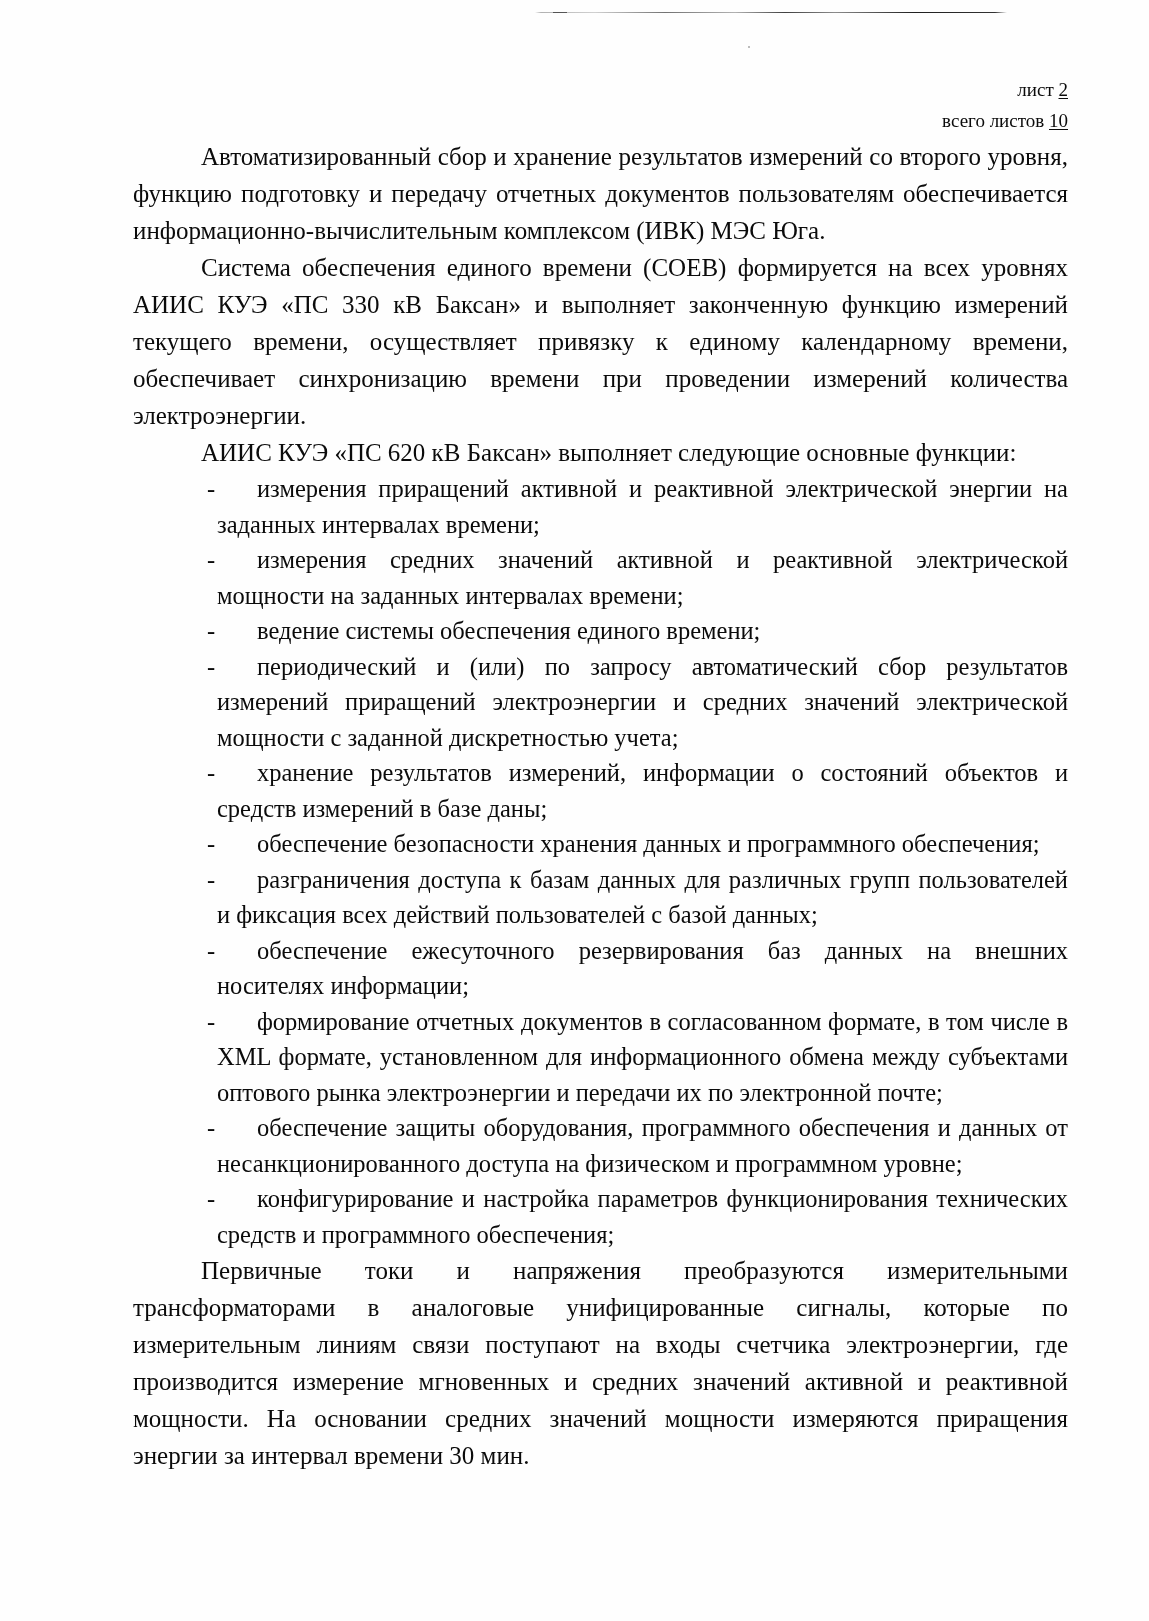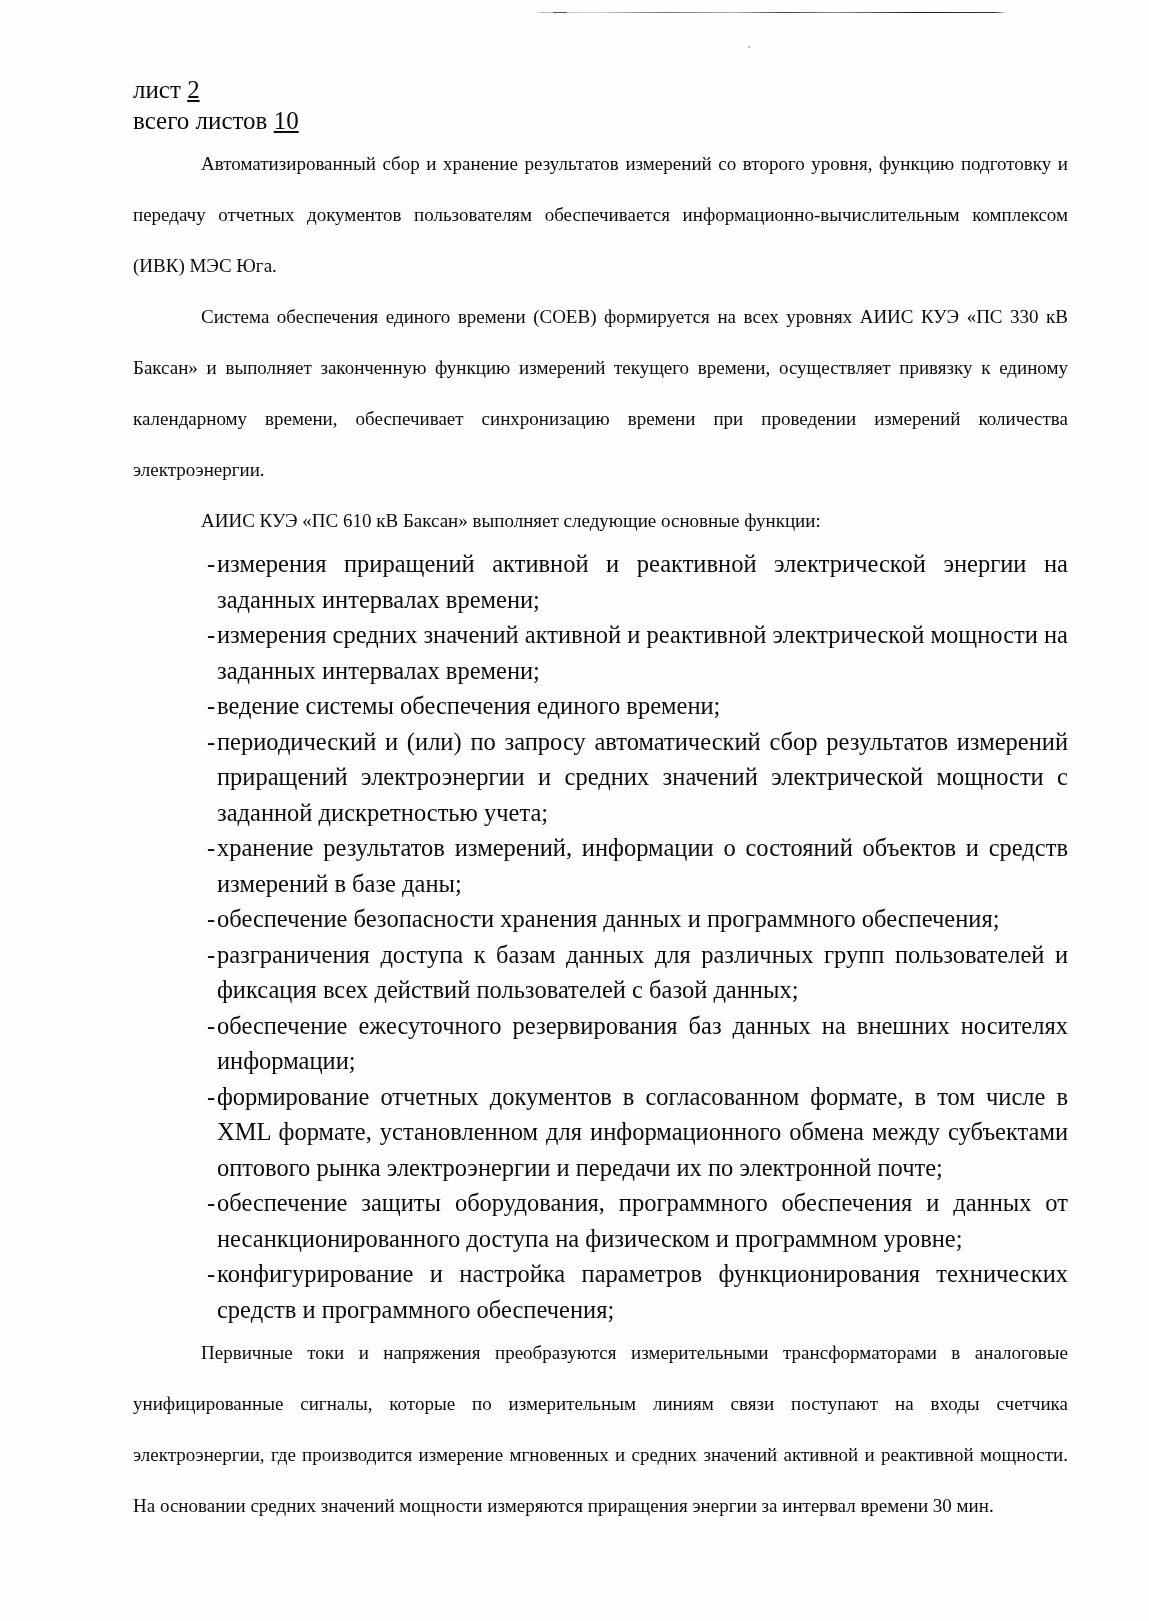--- a/index.html
+++ b/index.html
@@ -55,35 +55,36 @@
   }
 
   .content {
     position: absolute;
     left: 133px;
     top: 74px;
     width: 935px;
   }
 
   .header-block {
-    font-size: 25px;
+    text-align: right;
+    font-size: 19px;
     line-height: 31px;
     margin-bottom: 2px;
   }
   .header-line {
     white-space: nowrap;
   }
   .underline-num {
     text-decoration: underline;
     text-underline-offset: 2px;
   }
 
   .para {
-    font-size: 19px;
-    line-height: 51px;
+    font-size: 25px;
+    line-height: 37px;
     text-align: justify;
     text-justify: inter-word;
     text-indent: 68px;
     margin: 0 0 0 0;
     hyphens: none;
   }
 
   ul.func-list {
     list-style: none;
     margin: 0;
@@ -103,20 +104,21 @@
     position: absolute;
     left: 74px;
     top: 0;
   }
   ul.func-list li:last-child {
     text-align: justify;
   }
   
   ul.func-list li > span.txt {
     display: inline;
+    margin-left: 40px;
   }
 </style>
 </head>
 <body>
 
 <div class="page">
 
   <div class="scan-artifact"></div>
   <div class="scan-artifact-dots"></div>
   <div class="scan-speck"></div>
@@ -131,21 +133,21 @@
       <div class="header-line">
         <span>всего листов</span>
         <span class="underline-num">10</span>
       </div>
     </div>
 
     <p class="para">Автоматизированный сбор и хранение результатов измерений со второго уровня, функцию подготовку и передачу отчетных документов пользователям обеспечивается информационно-вычислительным комплексом (ИВК) МЭС Юга.</p>
 
     <p class="para">Система обеспечения единого времени (СОЕВ) формируется на всех уровнях АИИС КУЭ «ПС 330 кВ Баксан» и выполняет законченную функцию измерений текущего времени, осуществляет привязку к единому календарному времени, обеспечивает синхронизацию времени при проведении измерений количества электроэнергии.</p>
 
-    <p class="para">АИИС КУЭ «ПС 610 кВ Баксан» выполняет следующие основные функции:</p>
+    <p class="para">АИИС КУЭ «ПС 620 кВ Баксан» выполняет следующие основные функции:</p>
 
     <ul class="func-list">
       <li><span class="txt">измерения приращений активной и реактивной электрической энергии на заданных интервалах времени;</span></li>
       <li><span class="txt">измерения средних значений активной и реактивной электрической мощности на заданных интервалах времени;</span></li>
       <li><span class="txt">ведение системы обеспечения единого времени;</span></li>
       <li><span class="txt">периодический и (или) по запросу автоматический сбор результатов измерений приращений электроэнергии и средних значений электрической мощности с заданной дискретностью учета;</span></li>
       <li><span class="txt">хранение результатов измерений, информации о состояний объектов и средств измерений в базе даны;</span></li>
       <li><span class="txt">обеспечение безопасности хранения данных и программного обеспечения;</span></li>
       <li><span class="txt">разграничения доступа к базам данных для различных групп пользователей и фиксация всех действий пользователей с базой данных;</span></li>
       <li><span class="txt">обеспечение ежесуточного резервирования баз данных на внешних носителях информации;</span></li>

